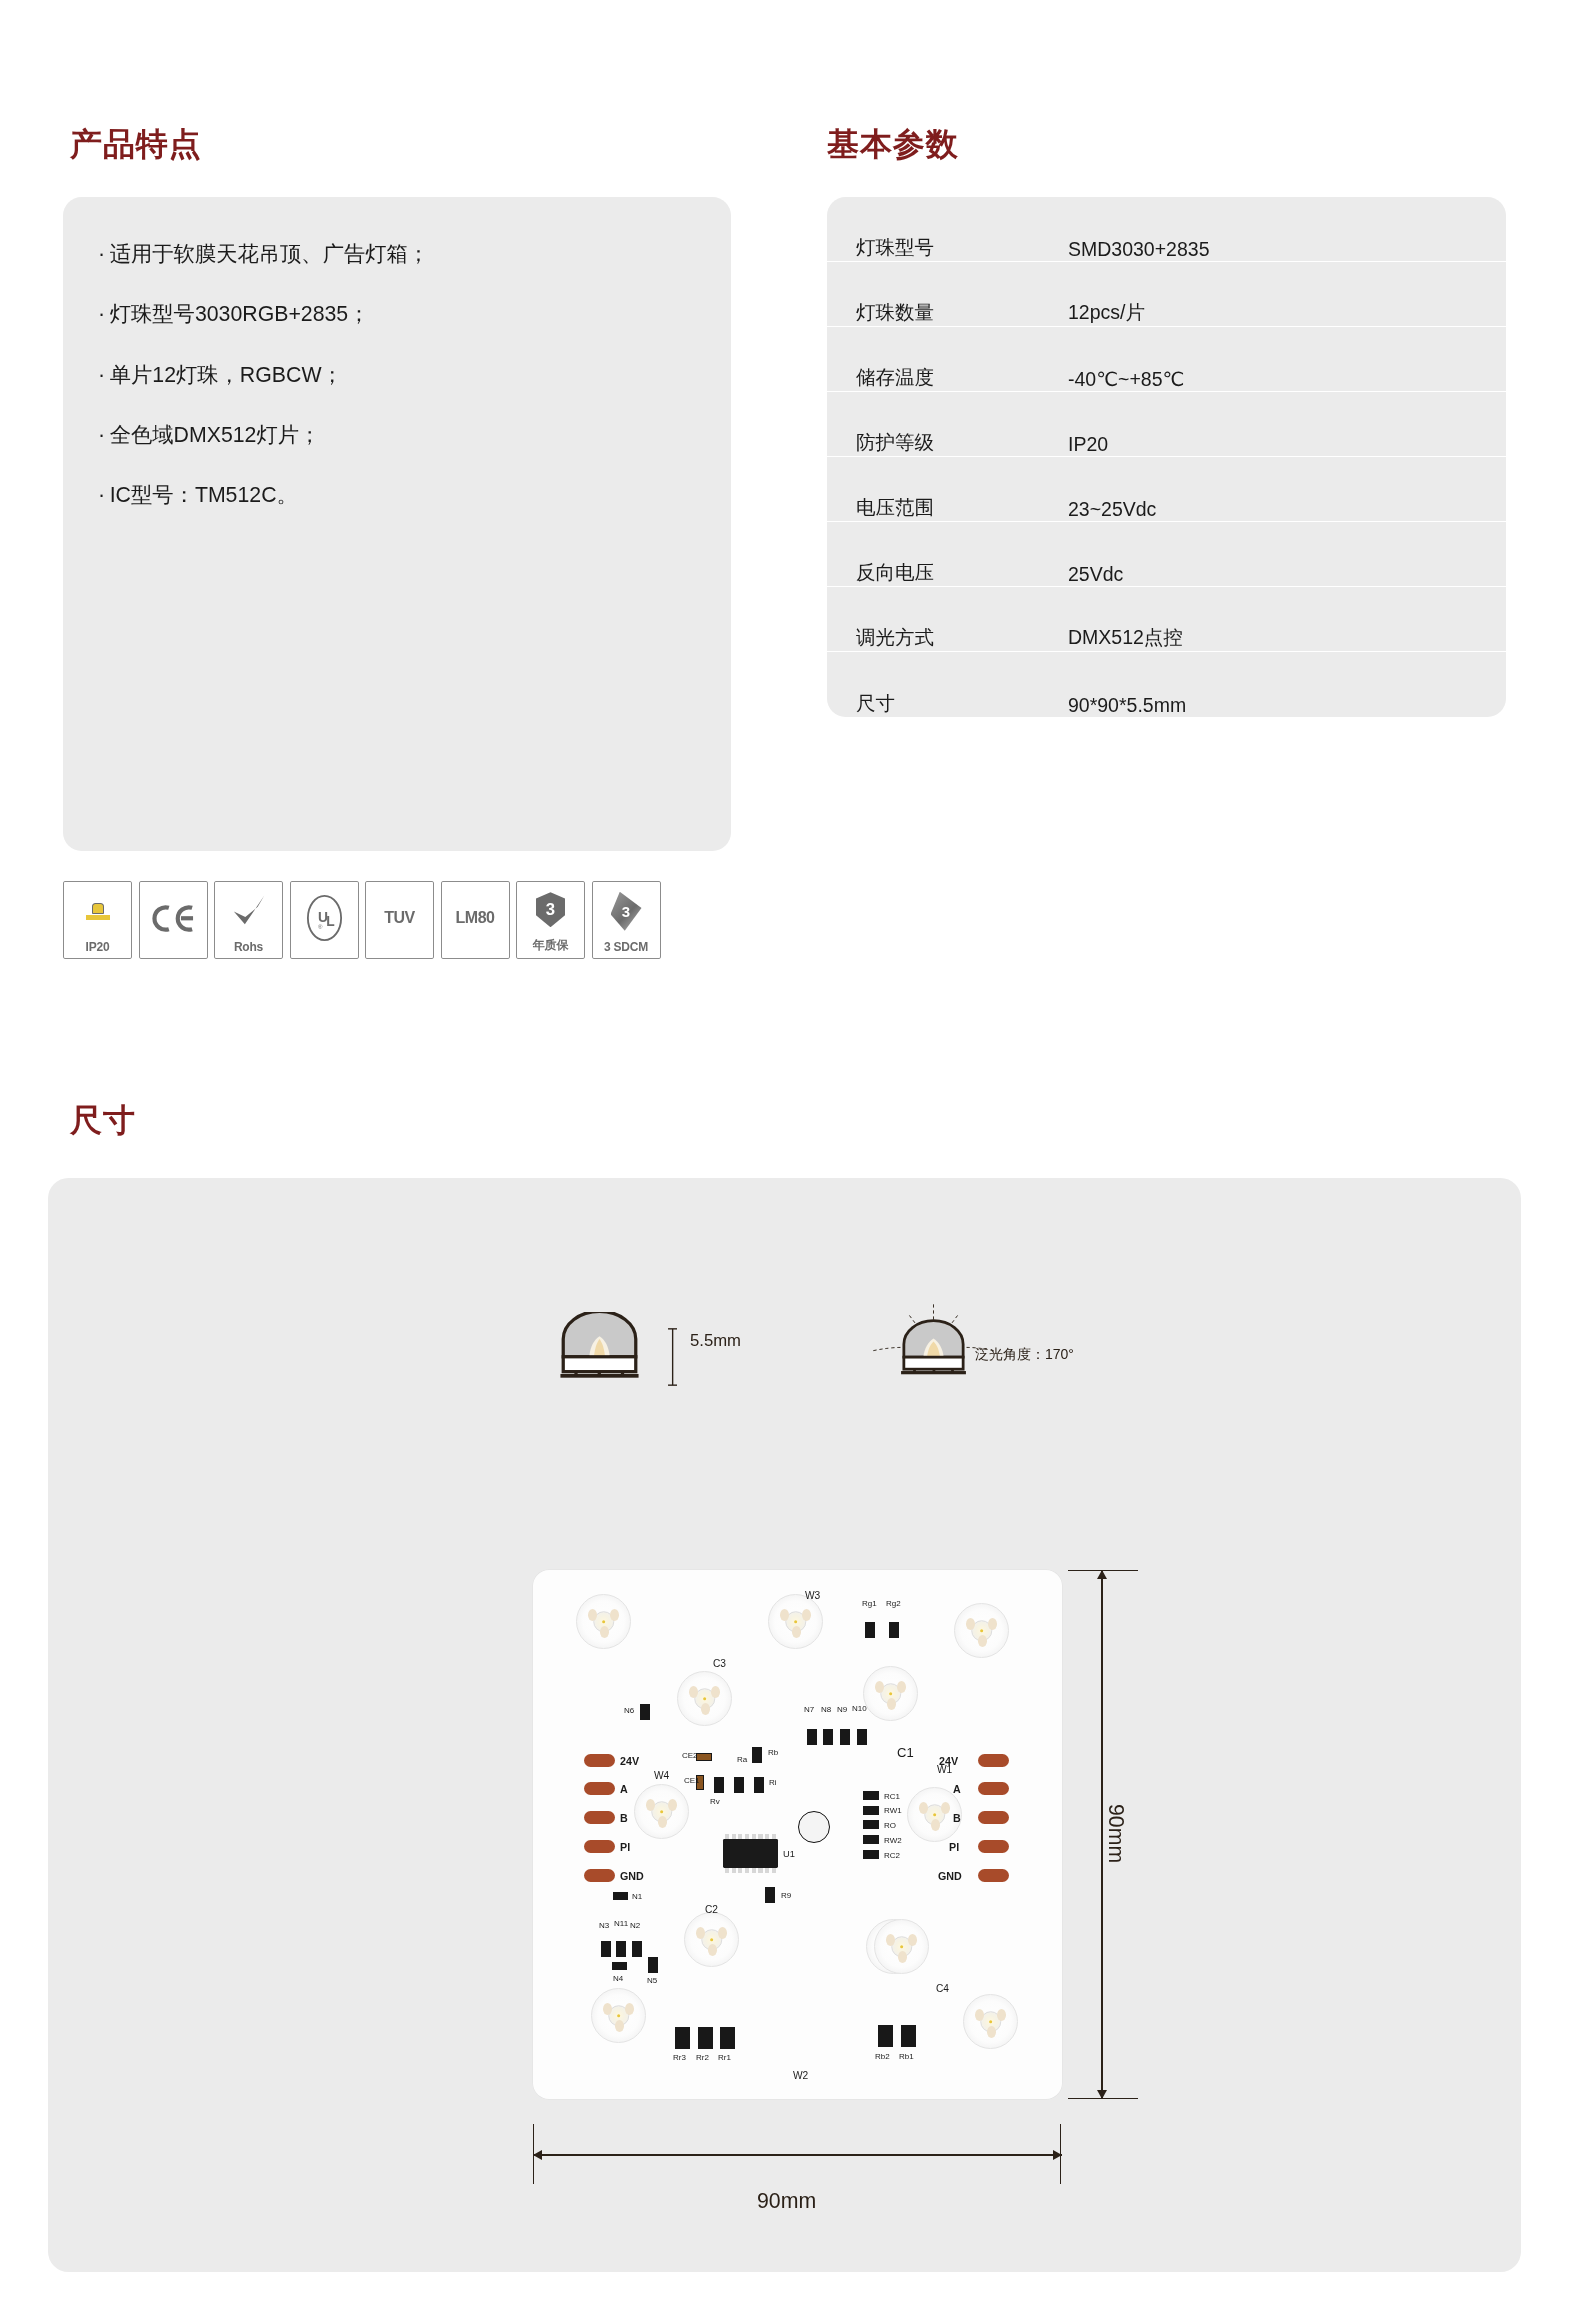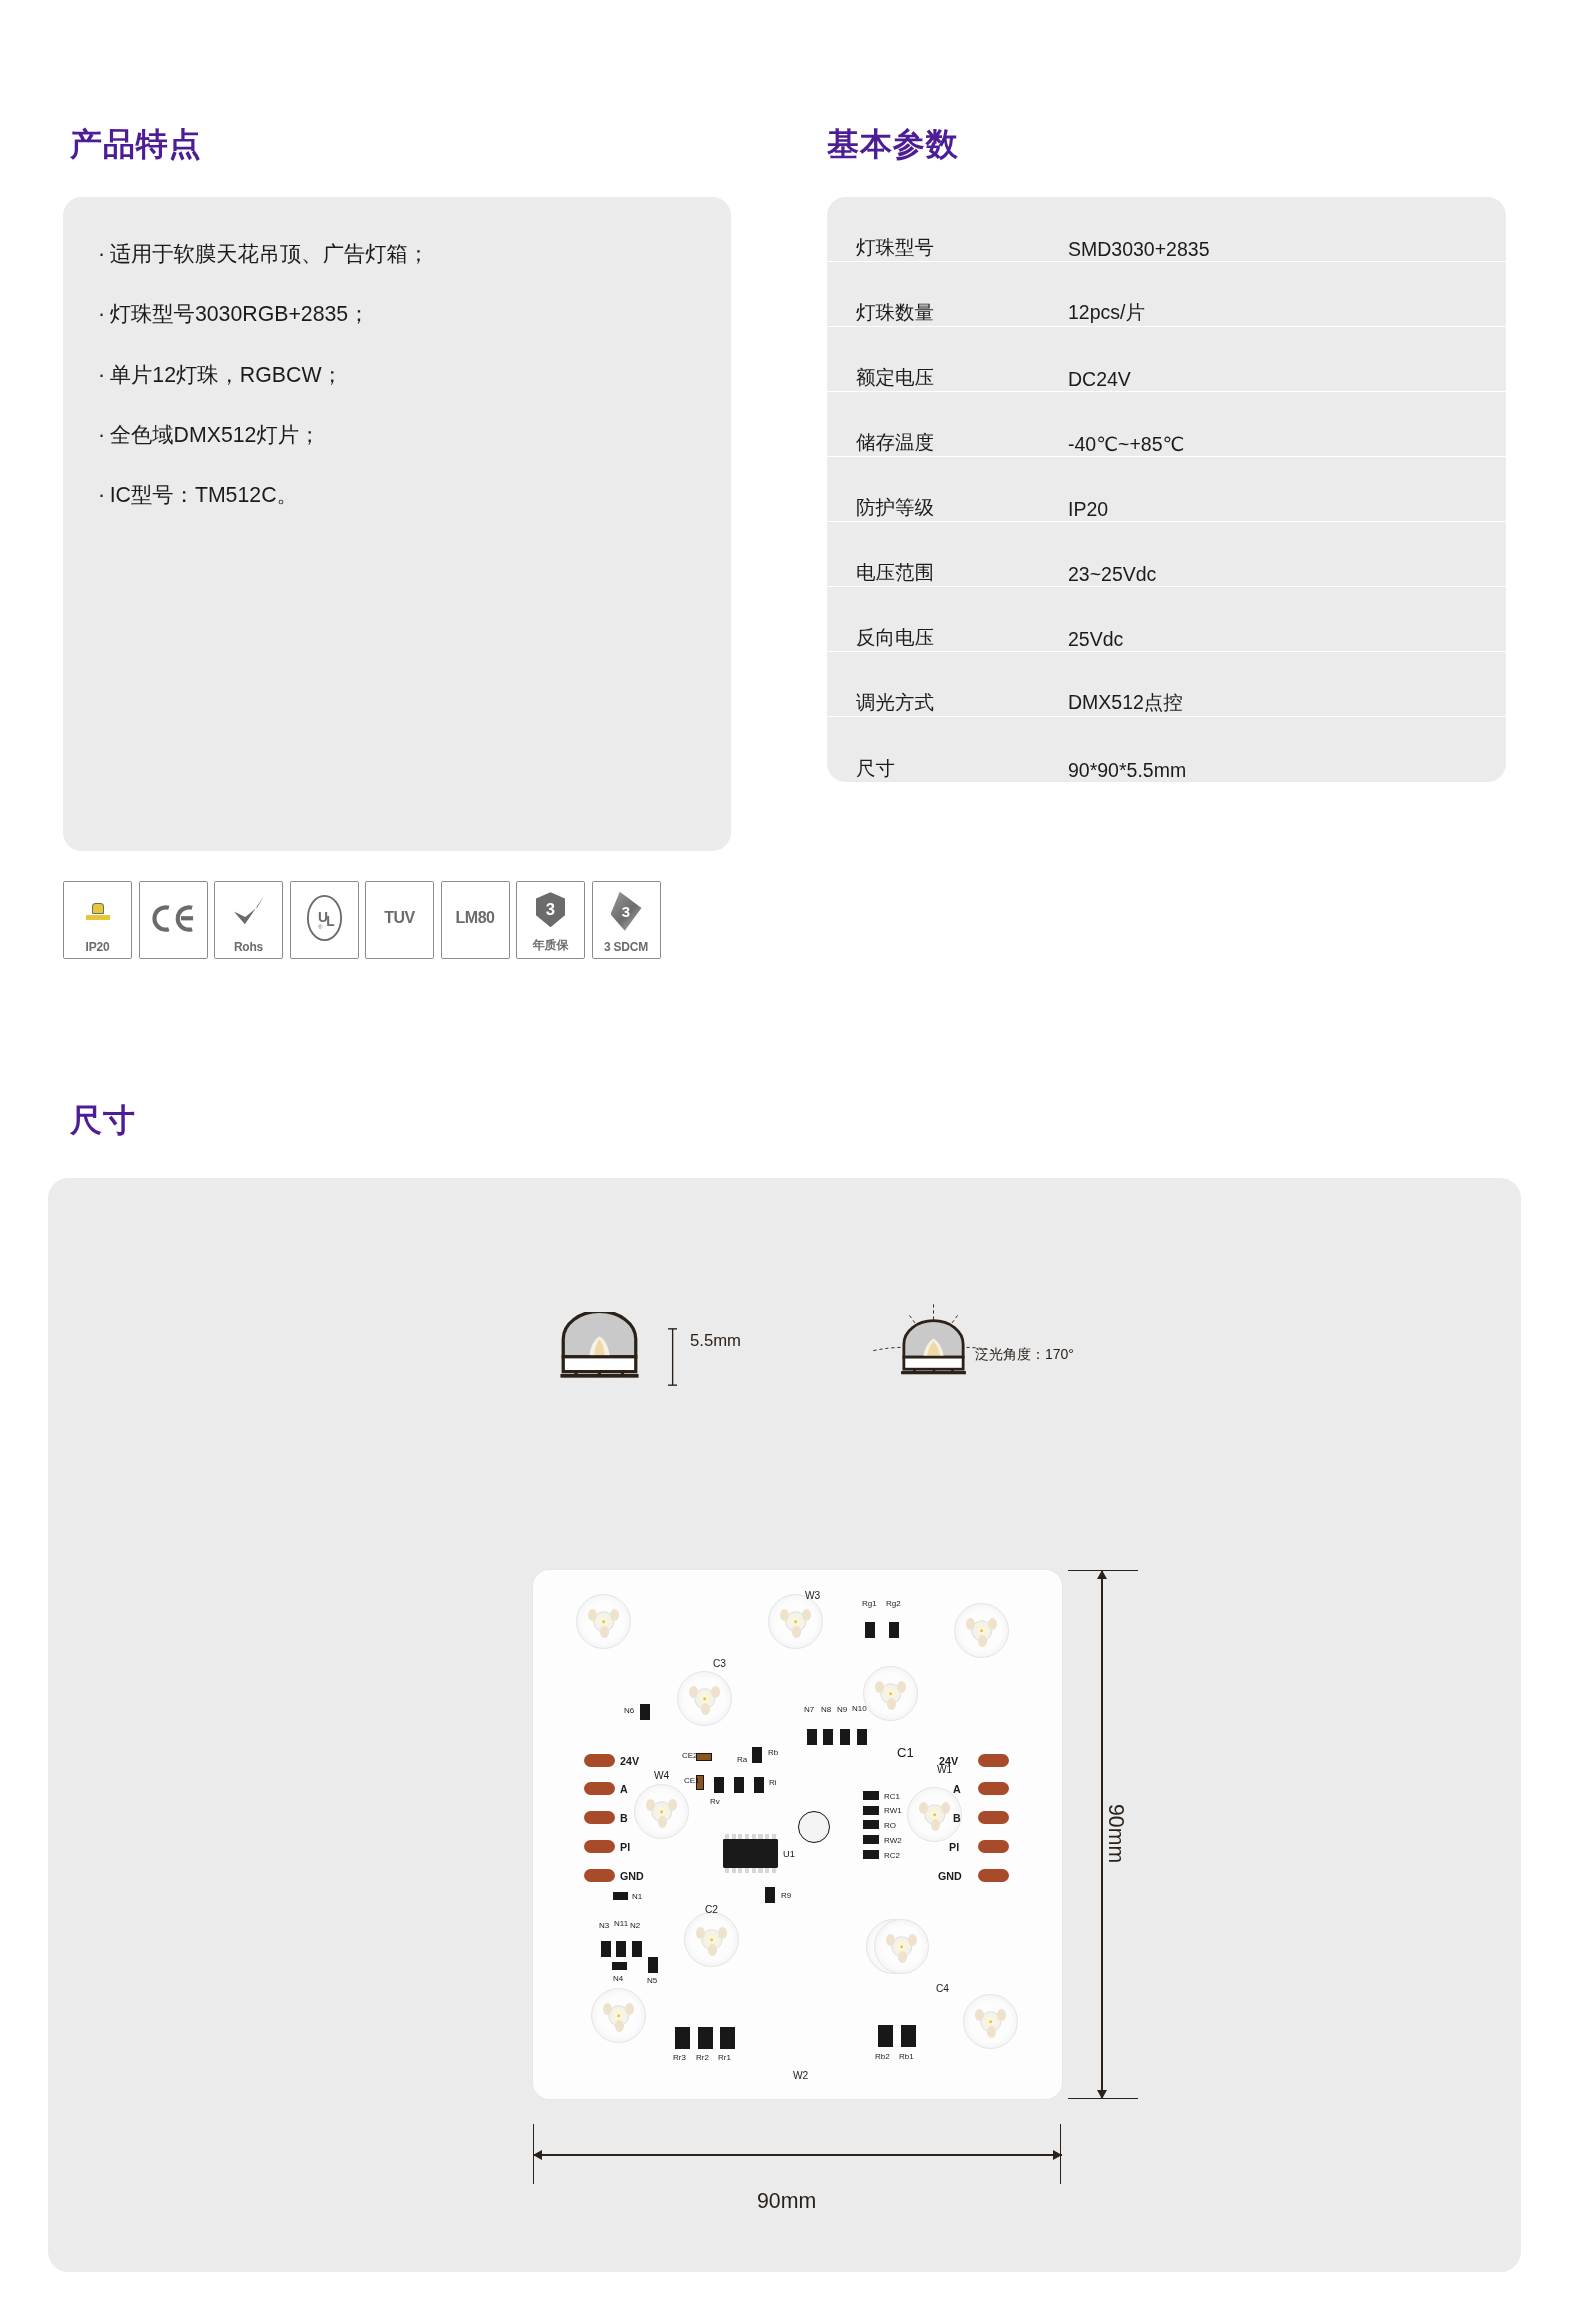--- a/index.html
+++ b/index.html
@@ -17,21 +17,21 @@
     position: relative;
     background: #ffffff;
     overflow: hidden;
   }
 
   
   .sec-title {
     font-size: 32px;
     font-weight: bold;
     letter-spacing: 0.9px;
-    color: #4c1d95;
+    color: #7f1d1d;
     line-height: 1;
   }
 
   .feat-title { position: absolute; left: 70px; top: 128px; }
   .param-title { position: absolute; left: 827px; top: 128px; }
 
   
   .feat-card {
     position: absolute;
     left: 63px; top: 197px;
@@ -350,24 +350,20 @@
   <h2 class="sec-title param-title">基本参数</h2>
 
   <div class="param-table">
     <div class="param-row">
       <div class="param-k">灯珠型号</div>
       <div class="param-v">SMD3030+2835</div>
     </div>
     <div class="param-row">
       <div class="param-k">灯珠数量</div>
       <div class="param-v">12pcs/片</div>
-    </div>
-    <div class="param-row">
-      <div class="param-k">额定电压</div>
-      <div class="param-v">DC24V</div>
     </div>
     <div class="param-row">
       <div class="param-k">储存温度</div>
       <div class="param-v">-40℃~+85℃</div>
     </div>
     <div class="param-row">
       <div class="param-k">防护等级</div>
       <div class="param-v">IP20</div>
     </div>
     <div class="param-row">

